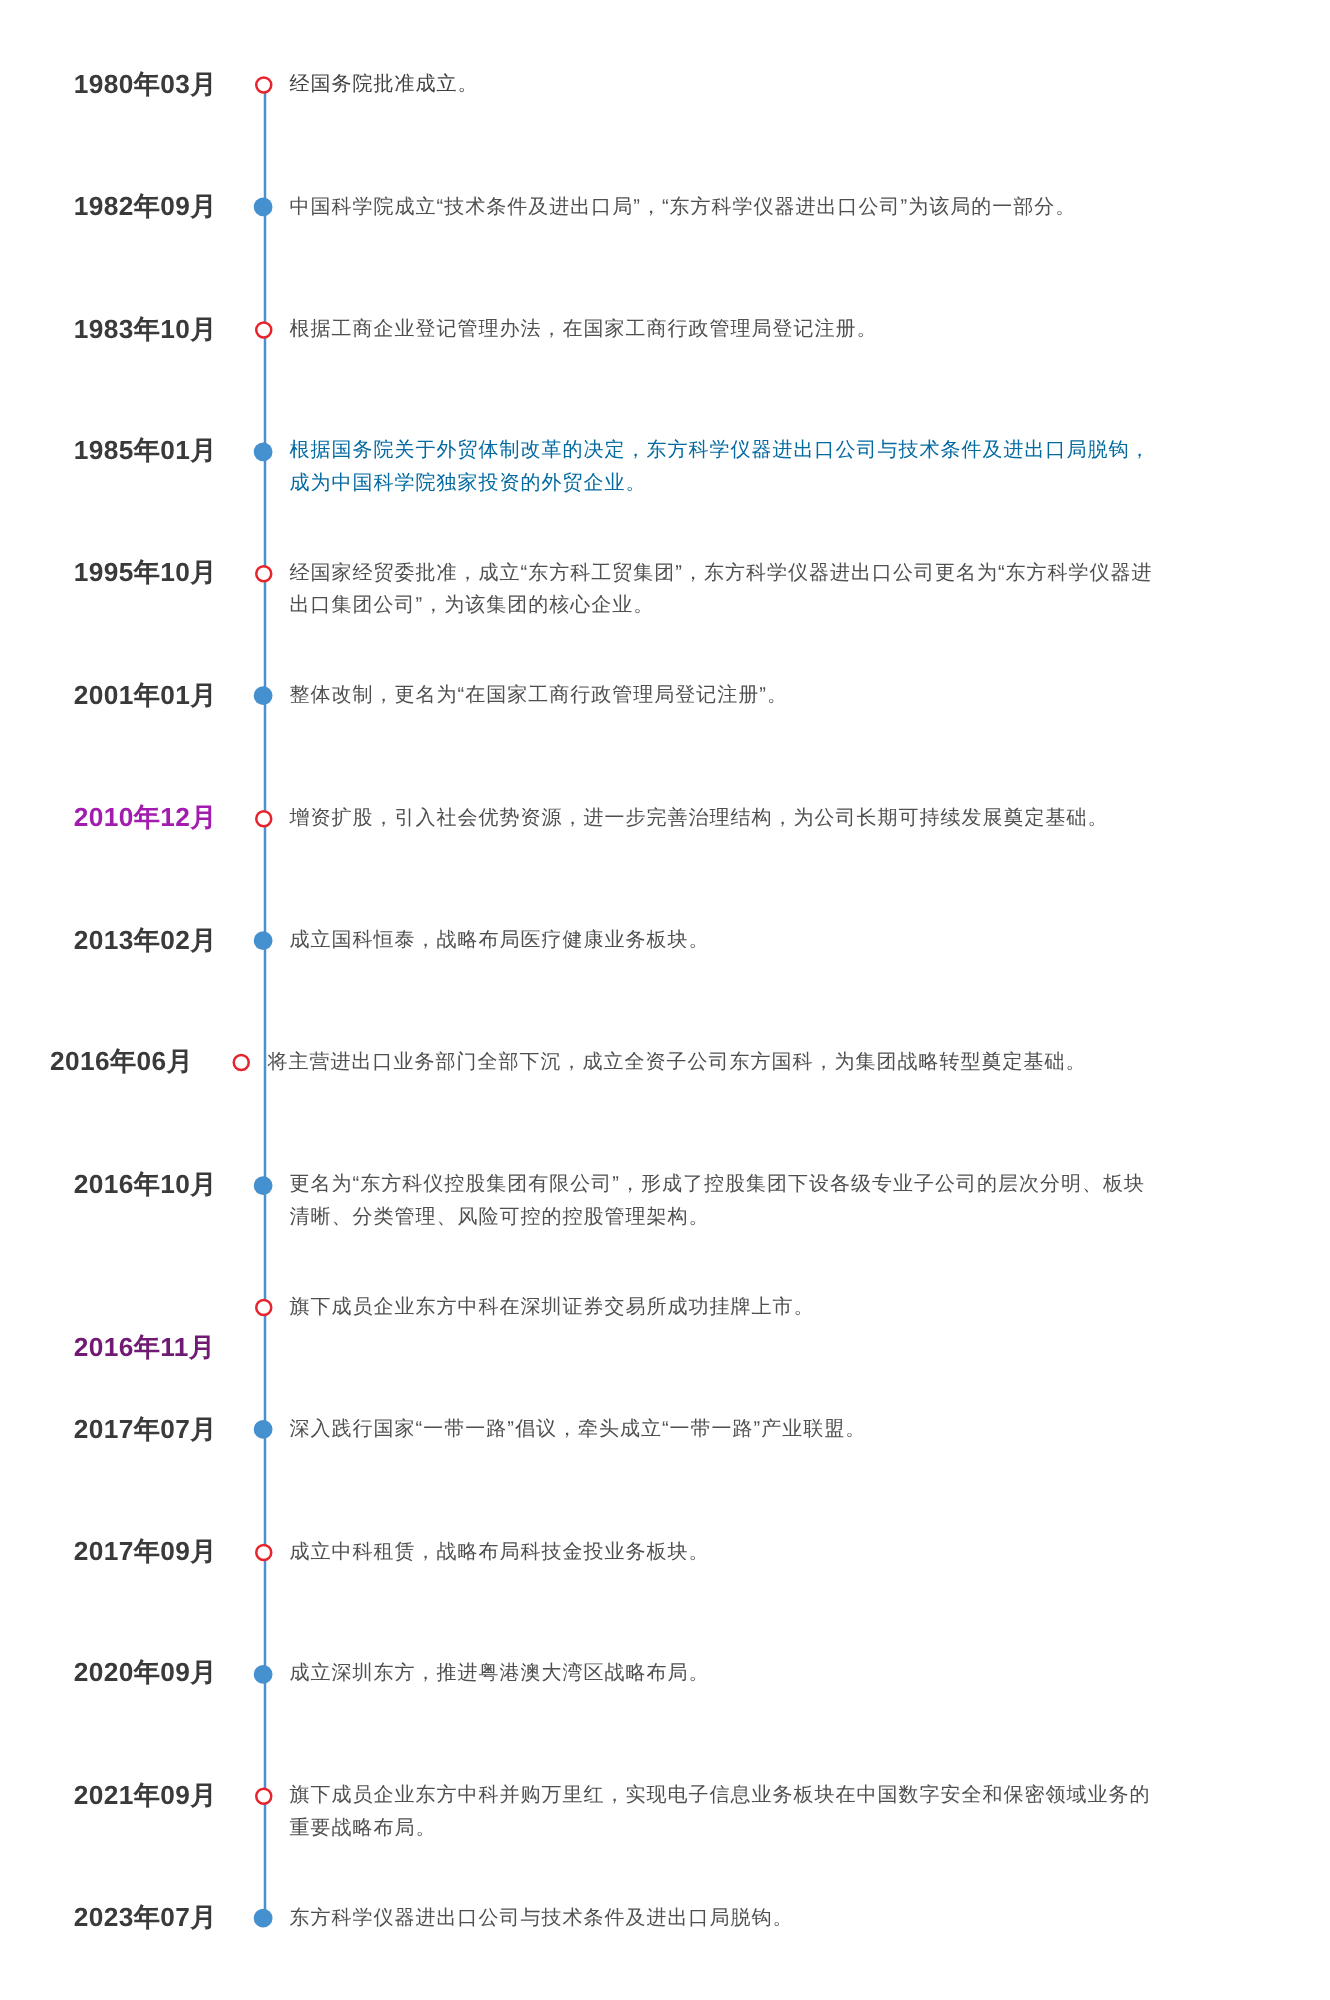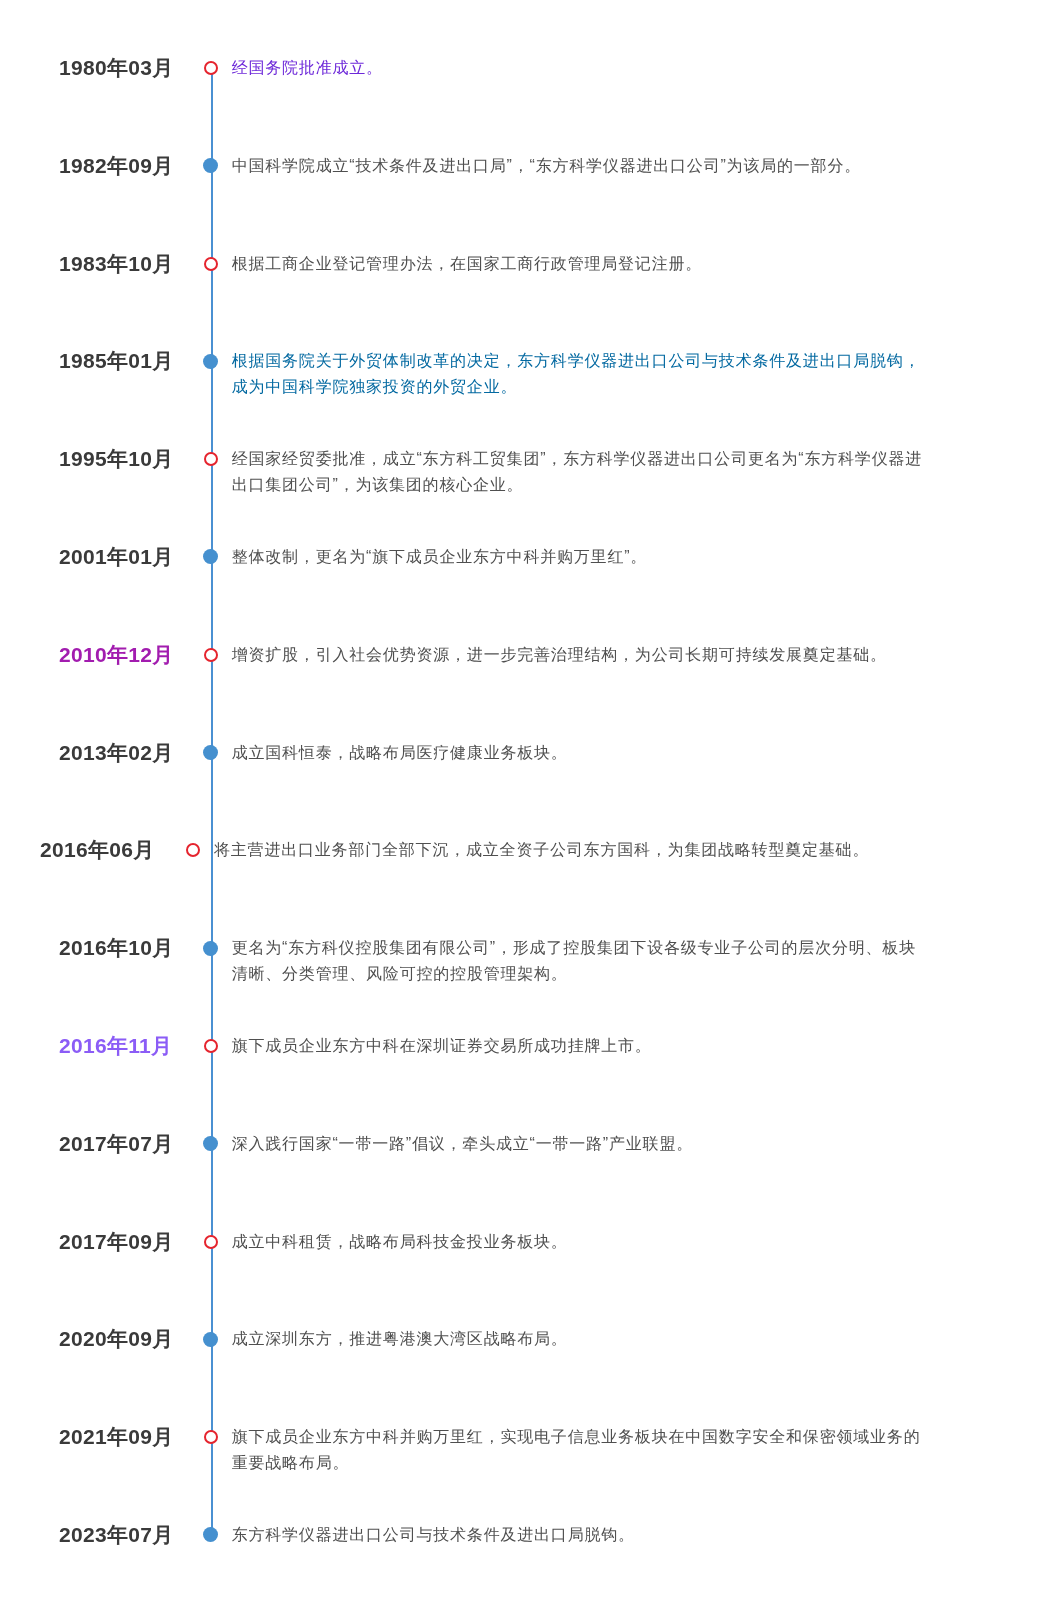--- a/index.html
+++ b/index.html
@@ -83,21 +83,21 @@
 <body style="background: rgb(255, 255, 255);">
 
 <div class="timeline">
   <div class="timeline-line" style="background: rgb(74, 144, 210);"></div>
   <div class="rows">
   <div class="event-row">
     <div class="event-date" style="color: rgb(58, 58, 58);">1980年03月</div>
     <div class="event-marker-cell">
       <span class="marker hollow" style="border-color: rgb(229, 36, 46);"></span>
     </div>
-    <div class="event-text" style="color: #6d28d9;">经国务院批准成立。</div>
+    <div class="event-text" style="color: #404040;">经国务院批准成立。</div>
   </div>
 
   <div class="event-row">
     <div class="event-date" style="color: rgb(58, 58, 58);">1982年09月</div>
     <div class="event-marker-cell">
       <span class="marker filled" style="background: rgb(69, 144, 207);"></span>
     </div>
     <div class="event-text" style="color: rgb(79, 79, 79);">中国科学院成立“技术条件及进出口局”，“东方科学仪器进出口公司”为该局的一部分。</div>
   </div>
 
@@ -123,21 +123,21 @@
       <span class="marker hollow" style="border-color: rgb(229, 36, 46);"></span>
     </div>
     <div class="event-text" style="color: rgb(79, 79, 79);">经国家经贸委批准，成立“东方科工贸集团”，东方科学仪器进出口公司更名为“东方科学仪器进出口集团公司”，为该集团的核心企业。</div>
   </div>
 
   <div class="event-row">
     <div class="event-date" style="color: rgb(58, 58, 58);">2001年01月</div>
     <div class="event-marker-cell">
       <span class="marker filled" style="background: rgb(69, 144, 207);"></span>
     </div>
-    <div class="event-text" style="color: rgb(79, 79, 79);">整体改制，更名为“旗下成员企业东方中科并购万里红”。</div>
+    <div class="event-text" style="color: rgb(79, 79, 79);">整体改制，更名为“在国家工商行政管理局登记注册”。</div>
   </div>
 
   <div class="event-row">
     <div class="event-date" style="color: #a21caf;">2010年12月</div>
     <div class="event-marker-cell">
       <span class="marker hollow" style="border-color: rgb(229, 36, 46);"></span>
     </div>
     <div class="event-text" style="color: rgb(79, 79, 79);">增资扩股，引入社会优势资源，进一步完善治理结构，为公司长期可持续发展奠定基础。</div>
   </div>
 
@@ -159,21 +159,21 @@
 
   <div class="event-row">
     <div class="event-date" style="color: rgb(58, 58, 58);">2016年10月</div>
     <div class="event-marker-cell">
       <span class="marker filled" style="background: rgb(69, 144, 207);"></span>
     </div>
     <div class="event-text" style="color: rgb(79, 79, 79);">更名为“东方科仪控股集团有限公司”，形成了控股集团下设各级专业子公司的层次分明、板块清晰、分类管理、风险可控的控股管理架构。</div>
   </div>
 
   <div class="event-row">
-    <div class="event-date" style="color: #8b5cf6;">2016年11月</div>
+    <div class="event-date" style="color: #701a75; margin-top: 33px;">2016年11月</div>
     <div class="event-marker-cell">
       <span class="marker hollow" style="border-color: rgb(229, 36, 46);"></span>
     </div>
     <div class="event-text" style="color: rgb(79, 79, 79);">旗下成员企业东方中科在深圳证券交易所成功挂牌上市。</div>
   </div>
 
   <div class="event-row">
     <div class="event-date" style="color: rgb(58, 58, 58);">2017年07月</div>
     <div class="event-marker-cell">
       <span class="marker filled" style="background: rgb(69, 144, 207);"></span>

